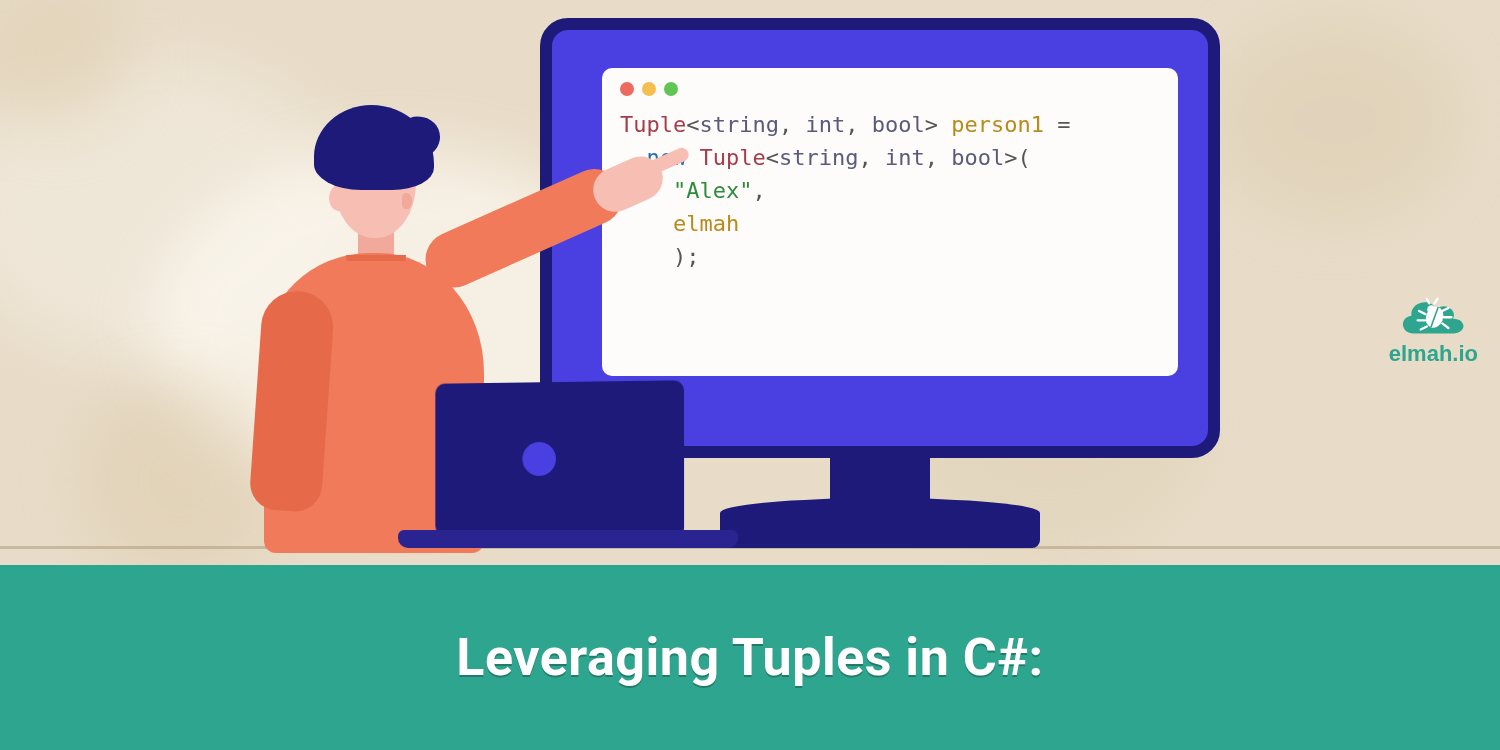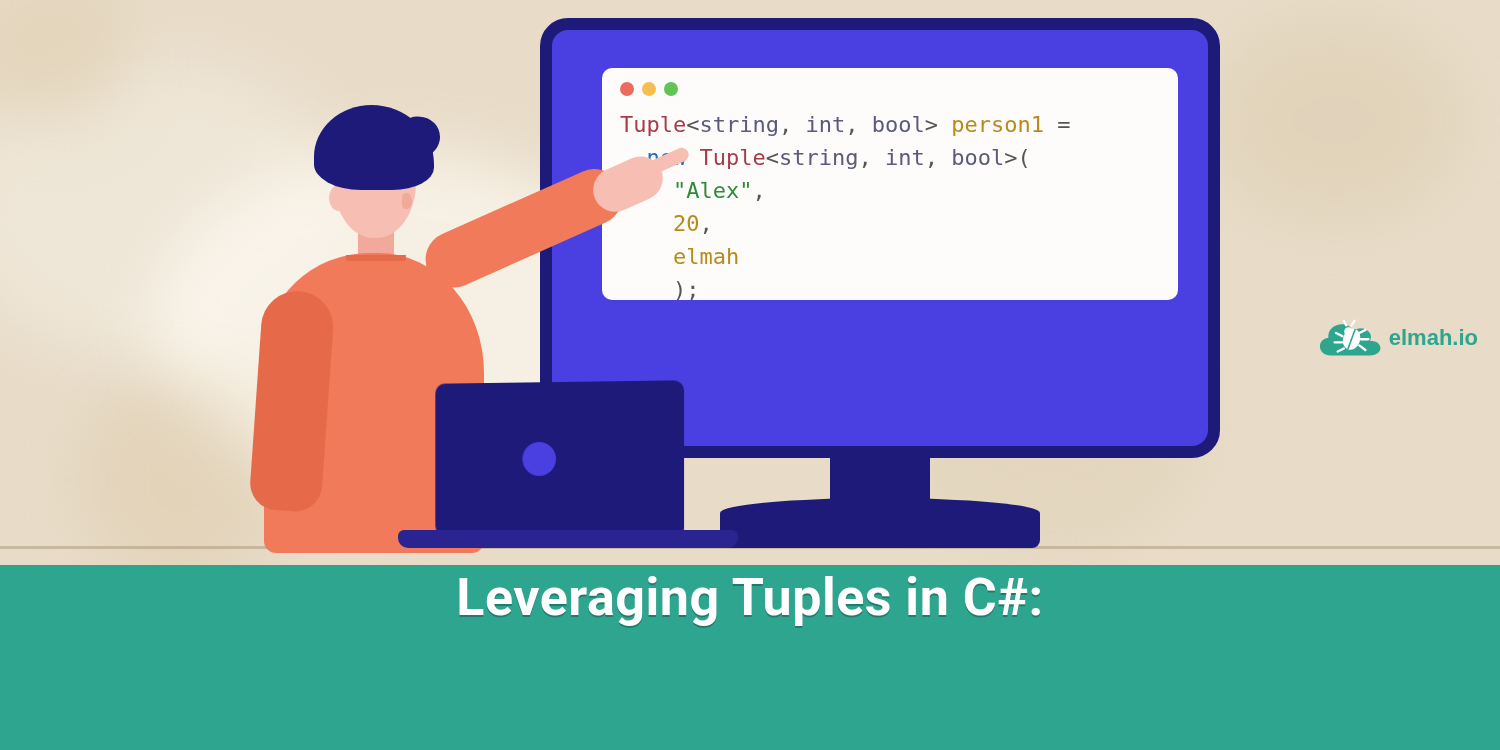--- a/index.html
+++ b/index.html
@@ -68,21 +68,21 @@
     height: 18px;
     background: #2a2490;
     border-radius: 50% / 100%;
     z-index:-1;
   }
   .code-window {
     position: absolute;
     left: 50px;
     top: 38px;
     right: 30px;
-    height: 232px;
+    height: 308px;
     background: #fdfcfb;
     border-radius: 10px;
     padding: 14px 18px;
     font-family: "Menlo", "Consolas", monospace;
     font-size: 22px;
     line-height: 1.5;
     color: #333;
   }
   .traffic { display: flex; gap: 8px; margin-bottom: 12px; }
   .traffic span { width: 14px; height: 14px; border-radius: 50%; display: inline-block; }
@@ -235,39 +235,40 @@
     height: 3px;
     background: rgba(140,120,90,0.35);
   }
 
   
   .titlebar {
     width: 100%;
     height: 185px;
     background: #2ea58e;
     display: flex;
+    align-items: center;
     justify-content: center;
   }
   .titlebar h1 {
     color: #fff;
     font-size: 52px;
     font-weight: 700;
     text-align: center;
     line-height: 1.25;
     text-shadow: 0 2px 0 rgba(0,0,0,0.25);
     letter-spacing: 0.5px;
   }
 
   
   .logo {
     position: absolute;
     right: 22px;
     bottom: 198px;
     display: flex;
-    flex-direction: row;
+    flex-direction: column;
     align-items: center;
     color: #2ea58e;
     font-weight: 700;
     margin-left: 12px;
   }
   .logo svg { width: 78px; height: 54px; }
   .logo-text { font-size: 22px; margin-top: -4px; font-family: "Comic Sans MS", "Segoe UI", sans-serif; }
 </style>
 </head>
 <body>
@@ -289,21 +290,20 @@
     <div class="code-window">
       <div class="traffic">
         <span class="t-red"></span>
         <span class="t-yel"></span>
         <span class="t-grn"></span>
       </div>
       <div id="code-body">
           <div class="code-line"><span class="tok-type">Tuple</span><span class="tok-pun">&lt;</span><span class="tok-gen">string</span><span class="tok-pun">,</span> <span class="tok-gen">int</span><span class="tok-pun">,</span> <span class="tok-gen">bool</span><span class="tok-pun">&gt;</span> <span class="tok-var">person1</span> <span class="tok-pun">=</span></div>
           <div class="code-line">  <span class="tok-kw">new</span> <span class="tok-type">Tuple</span><span class="tok-pun">&lt;</span><span class="tok-gen">string</span><span class="tok-pun">,</span> <span class="tok-gen">int</span><span class="tok-pun">,</span> <span class="tok-gen">bool</span><span class="tok-pun">&gt;</span><span class="tok-pun">(</span></div>
           <div class="code-line">    <span class="tok-str">"Alex"</span><span class="tok-pun">,</span></div>
-          <div class="code-line">    <span class="tok-num">20</span><span class="tok-pun">,</span></div>
           <div class="code-line">    <span class="tok-bool">elmah</span></div>
           <div class="code-line">    <span class="tok-pun">);</span></div>
         </div>
     </div>
   </div>
 
   <div class="person">
     <div class="arm-point">
       <div class="forearm-point"></div>
       <div class="finger"></div>

